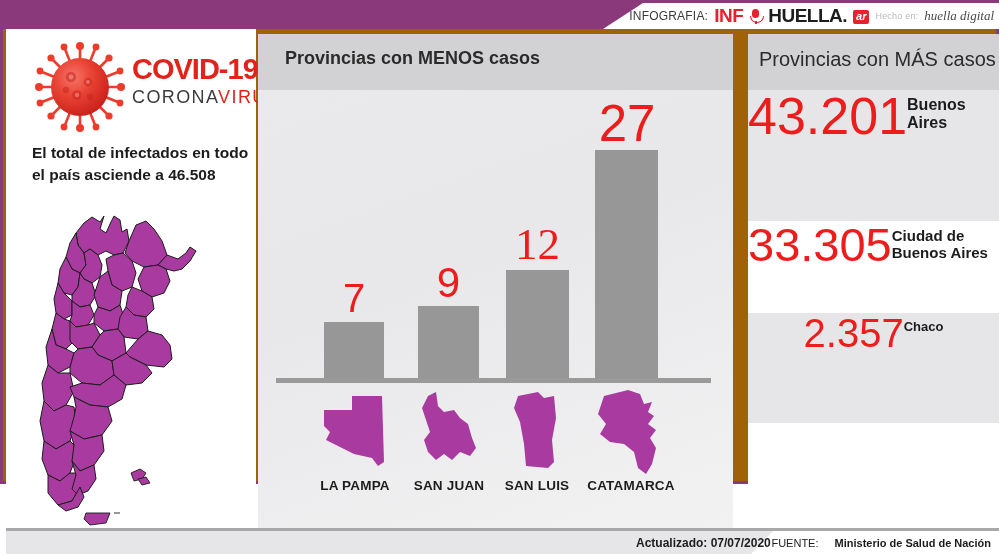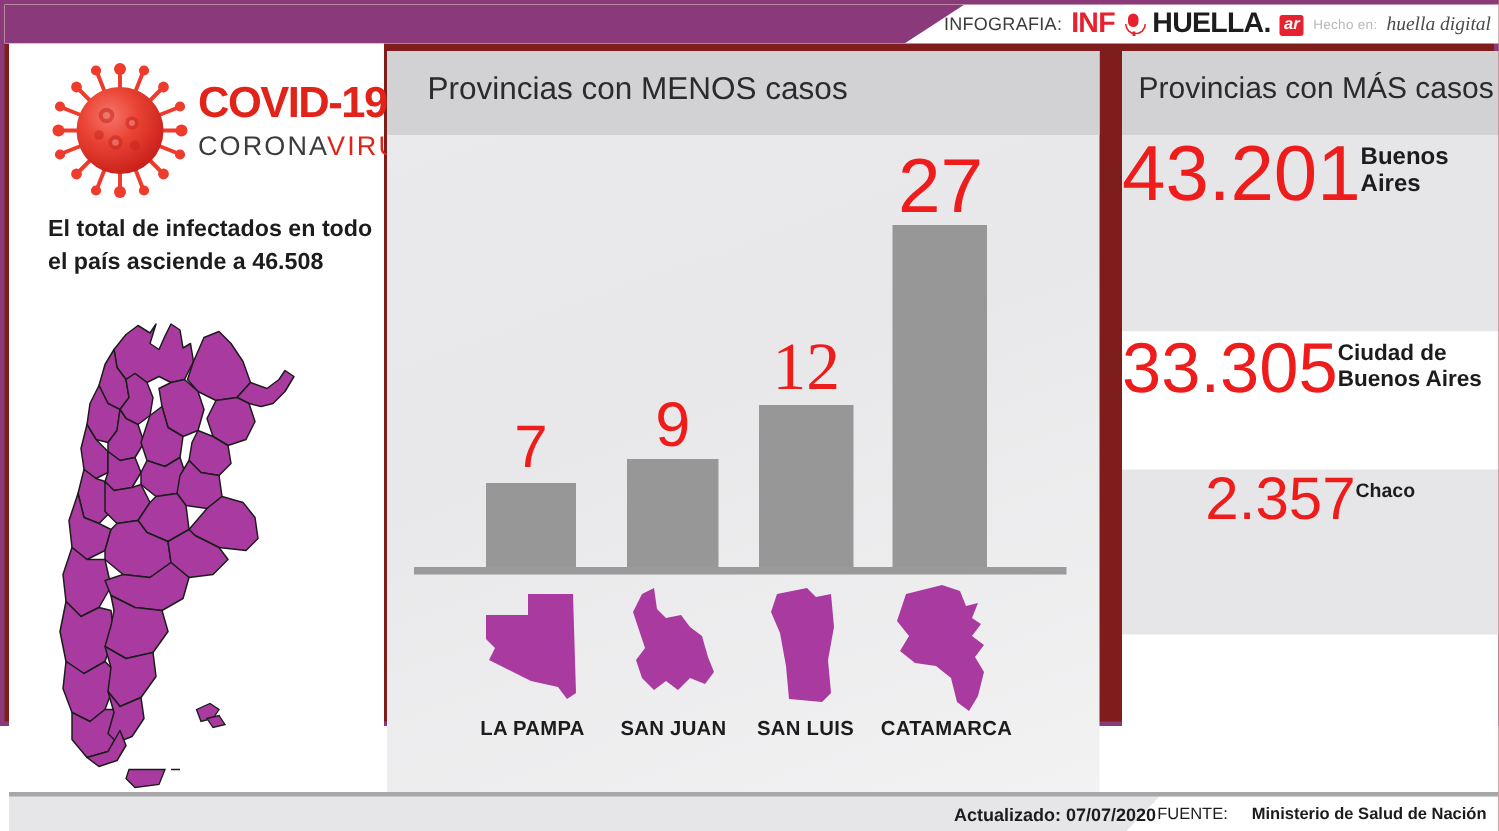--- a/index.html
+++ b/index.html
@@ -6,21 +6,21 @@
   body{
     width:999px;height:554px;overflow:hidden;
     background:#ffffff;
     font-family:"Liberation Sans", sans-serif;
     -webkit-font-smoothing:antialiased;
   }
   .frame{
     position:relative;width:999px;height:484px;
     box-sizing:border-box;
     border:3px solid #8a3a7b;
-    background:#7f1d1d;
+    background:#a16207;
   }
 
   
   .topbar{
     position:absolute;left:0;top:0;width:999px;height:26px;
     background:#ffffff;
     overflow:hidden;
   }
   .topbar-purple{
     position:absolute;left:0;top:0;height:26px;width:640px;
@@ -106,21 +106,21 @@
   .center-panel{
     position:absolute;left:255px;top:31px;width:475px;height:494px;
     background:linear-gradient(160deg,#eaeaec 0%,#e8e8ea 45%,#f2f2f3 100%);
   }
   .panel-head{
     position:absolute;left:0;top:0;width:475px;height:56px;
     background:#d2d2d4;
   }
   .panel-head-label{
     position:absolute;left:27px;top:14px;
-    font-size:21px;color:#2b2b2b;font-weight:400;
+    font-size:18px;color:#2b2b2b;font-weight:700;
   }
   .chart{
     position:absolute;left:0;top:56px;width:475px;height:438px;
   }
   .baseline{
     position:absolute;left:18px;top:288px;width:435px;height:5px;
     background:#9a9a9a;
   }
   .bar{
     position:absolute;background:#979798;

